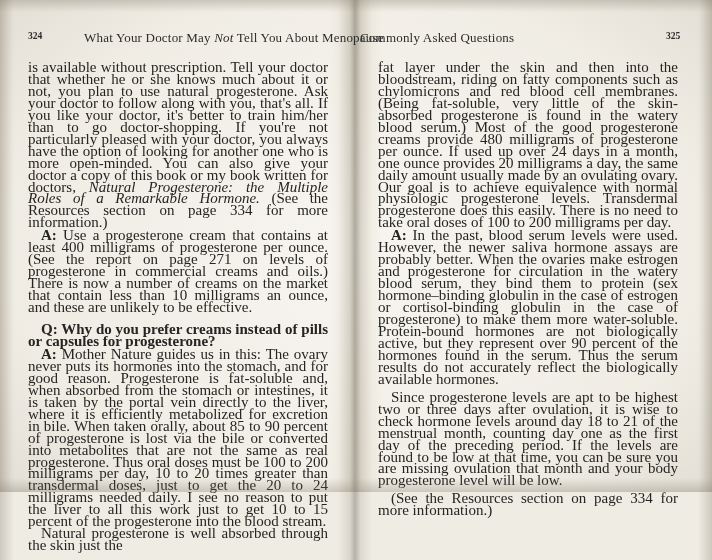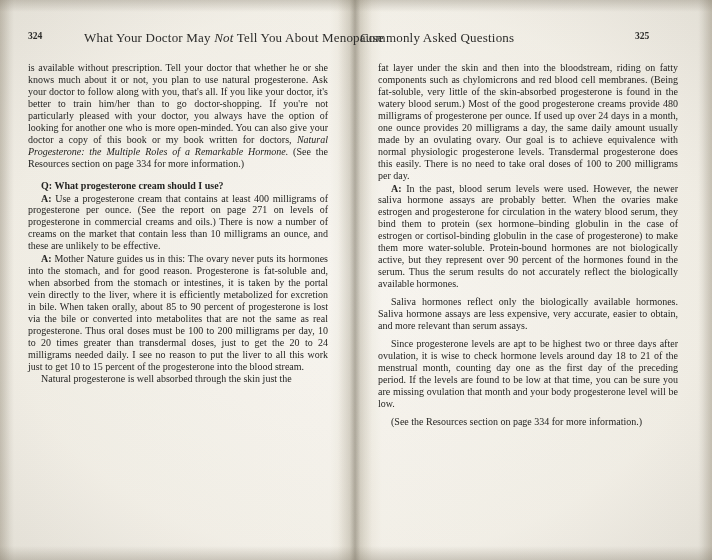--- a/index.html
+++ b/index.html
@@ -9,21 +9,21 @@
   body {
     width: 712px;
     height: 560px;
     overflow: hidden;
     background: #efece4;
     font-family: "Liberation Serif", serif;
   }
   .page {
     position: relative;
     width: 712px;
-    height: 560px;
+    height: 492px;
     background:
       linear-gradient(to right,
         #e6e1d6 0px, #f3f0e8 10px,
         #f6f3ec 330px,
         #e9e5da 348px,
         #ded9cc 356px,
         #eae6db 364px,
         #f6f3ec 382px,
         #f3f0e8 702px, #e6e1d6 712px);
     box-sizing: border-box;
@@ -62,27 +62,27 @@
   .folio {
     position: absolute;
     top: 30px;
     font-size: 9.6px;
     font-weight: bold;
     color: #2a2a28;
   }
   .folio-left { left: 28px; }
   .rh-left { left: 84px; }
   .rh-right { left: 360px; }
-  .folio-right { left: 635px; }
+  .folio-right { left: 666px; }
 
   .body-col {
     position: absolute;
     top: 62px;
     width: 300px;
-    font-size: 10px;
+    font-size: 15px;
     line-height: 11.95px;
     color: #222220;
     text-align: justify;
     text-justify: inter-word;
     hyphens: manual;
   }
   .body-col.left { left: 28px; }
   .body-col.right { left: 378px; }
 
   p {
@@ -134,34 +134,33 @@
 
   <div class="folio folio-left">324</div>
   <div class="running-head rh-left"><span>What Your Doctor May </span><span class="ital">Not</span><span> Tell You About Menopause</span></div>
 
   <div class="running-head rh-right">Commonly Asked Questions</div>
   <div class="folio folio-right">325</div>
 
   <div class="body-col left">
     <p><span>is available without prescription. Tell your doctor that whether he or she knows much about it or not, you plan to use natural progesterone. Ask your doctor to follow along with you, that's all. If you like your doctor, it's better to train him/her than to go doctor-shopping. If you're not particularly pleased with your doctor, you always have the option of looking for another one who is more open-minded. You can also give your doctor a copy of this book or my book written for doctors, </span><span class="ital">Natural Progesterone: the Multiple Roles of a Remarkable Hormone.</span><span> (See the Resources section on page 334 for more information.)</span></p>
 
-    <p class="q"><span class="qlabel">Q:</span><span> What progesterone cream should I use?</span></p>
     <p class="a"><span class="alabel">A:</span><span> Use a progesterone cream that contains at least 400 milligrams of progesterone per ounce. (See the report on page 271 on levels of progesterone in commercial creams and oils.) There is now a number of creams on the market that contain less than 10 milligrams an ounce, and these are unlikely to be effective.</span></p>
 
+    <p class="q"><span class="qlabel">Q:</span><span> Why do you prefer creams instead of pills or capsules for progesterone?</span></p>
     <p class="a"><span class="alabel">A:</span><span> Mother Nature guides us in this: The ovary never puts its hormones into the stomach, and for good reason. Progesterone is fat-soluble and, when absorbed from the stomach or intestines, it is taken by the portal vein directly to the liver, where it is efficiently metabolized for excretion in bile. When taken orally, about 85 to 90 percent of progesterone is lost via the bile or converted into metabolites that are not the same as real progesterone. Thus oral doses must be 100 to 200 milligrams per day, 10 to 20 times greater than transdermal doses, just to get the 20 to 24 milligrams needed daily. I see no reason to put the liver to all this work just to get 10 to 15 percent of the progesterone into the blood stream.</span></p>
 
     <p class="indent">Natural progesterone is well absorbed through the skin just the</p>
   </div>
 
   <div class="body-col right">
     <p>fat layer under the skin and then into the bloodstream, riding on fatty components such as chylomicrons and red blood cell membranes. (Being fat-soluble, very little of the skin-absorbed progesterone is found in the watery blood serum.) Most of the good progesterone creams provide 480 milligrams of progesterone per ounce. If used up over 24 days in a month, one ounce provides 20 milligrams a day, the same daily amount usually made by an ovulating ovary. Our goal is to achieve equivalence with normal physiologic progesterone levels. Transdermal progesterone does this easily. There is no need to take oral doses of 100 to 200 milligrams per day.</p>
 
     <p class="a"><span class="alabel">A:</span><span> In the past, blood serum levels were used. However, the newer saliva hormone assays are probably better. When the ovaries make estrogen and progesterone for circulation in the watery blood serum, they bind them to protein (sex hormone–binding globulin in the case of estrogen or cortisol-binding globulin in the case of progesterone) to make them more water-soluble. Protein-bound hormones are not biologically active, but they represent over 90 percent of the hormones found in the serum. Thus the serum results do not accurately reflect the biologically available hormones.</span></p>
 
-    <p class="indent gap-sm">Saliva hormones reflect only the biologically available hormones. Saliva hormone assays are less expensive, very accurate, easier to obtain, and more relevant than serum assays.</p>
     <p class="indent gap-sm">Since progesterone levels are apt to be highest two or three days after ovulation, it is wise to check hormone levels around day 18 to 21 of the menstrual month, counting day one as the first day of the preceding period. If the levels are found to be low at that time, you can be sure you are missing ovulation that month and your body progesterone level will be low.</p>
     <p class="indent gap-sm">(See the Resources section on page 334 for more information.)</p>
   </div>
 
   <div class="paper-grain"></div>
   <div class="edge-dark edge-top"></div>
   <div class="edge-dark edge-bottom"></div>
   <div class="edge-dark edge-left"></div>
   <div class="edge-dark edge-right"></div>
 </div>

